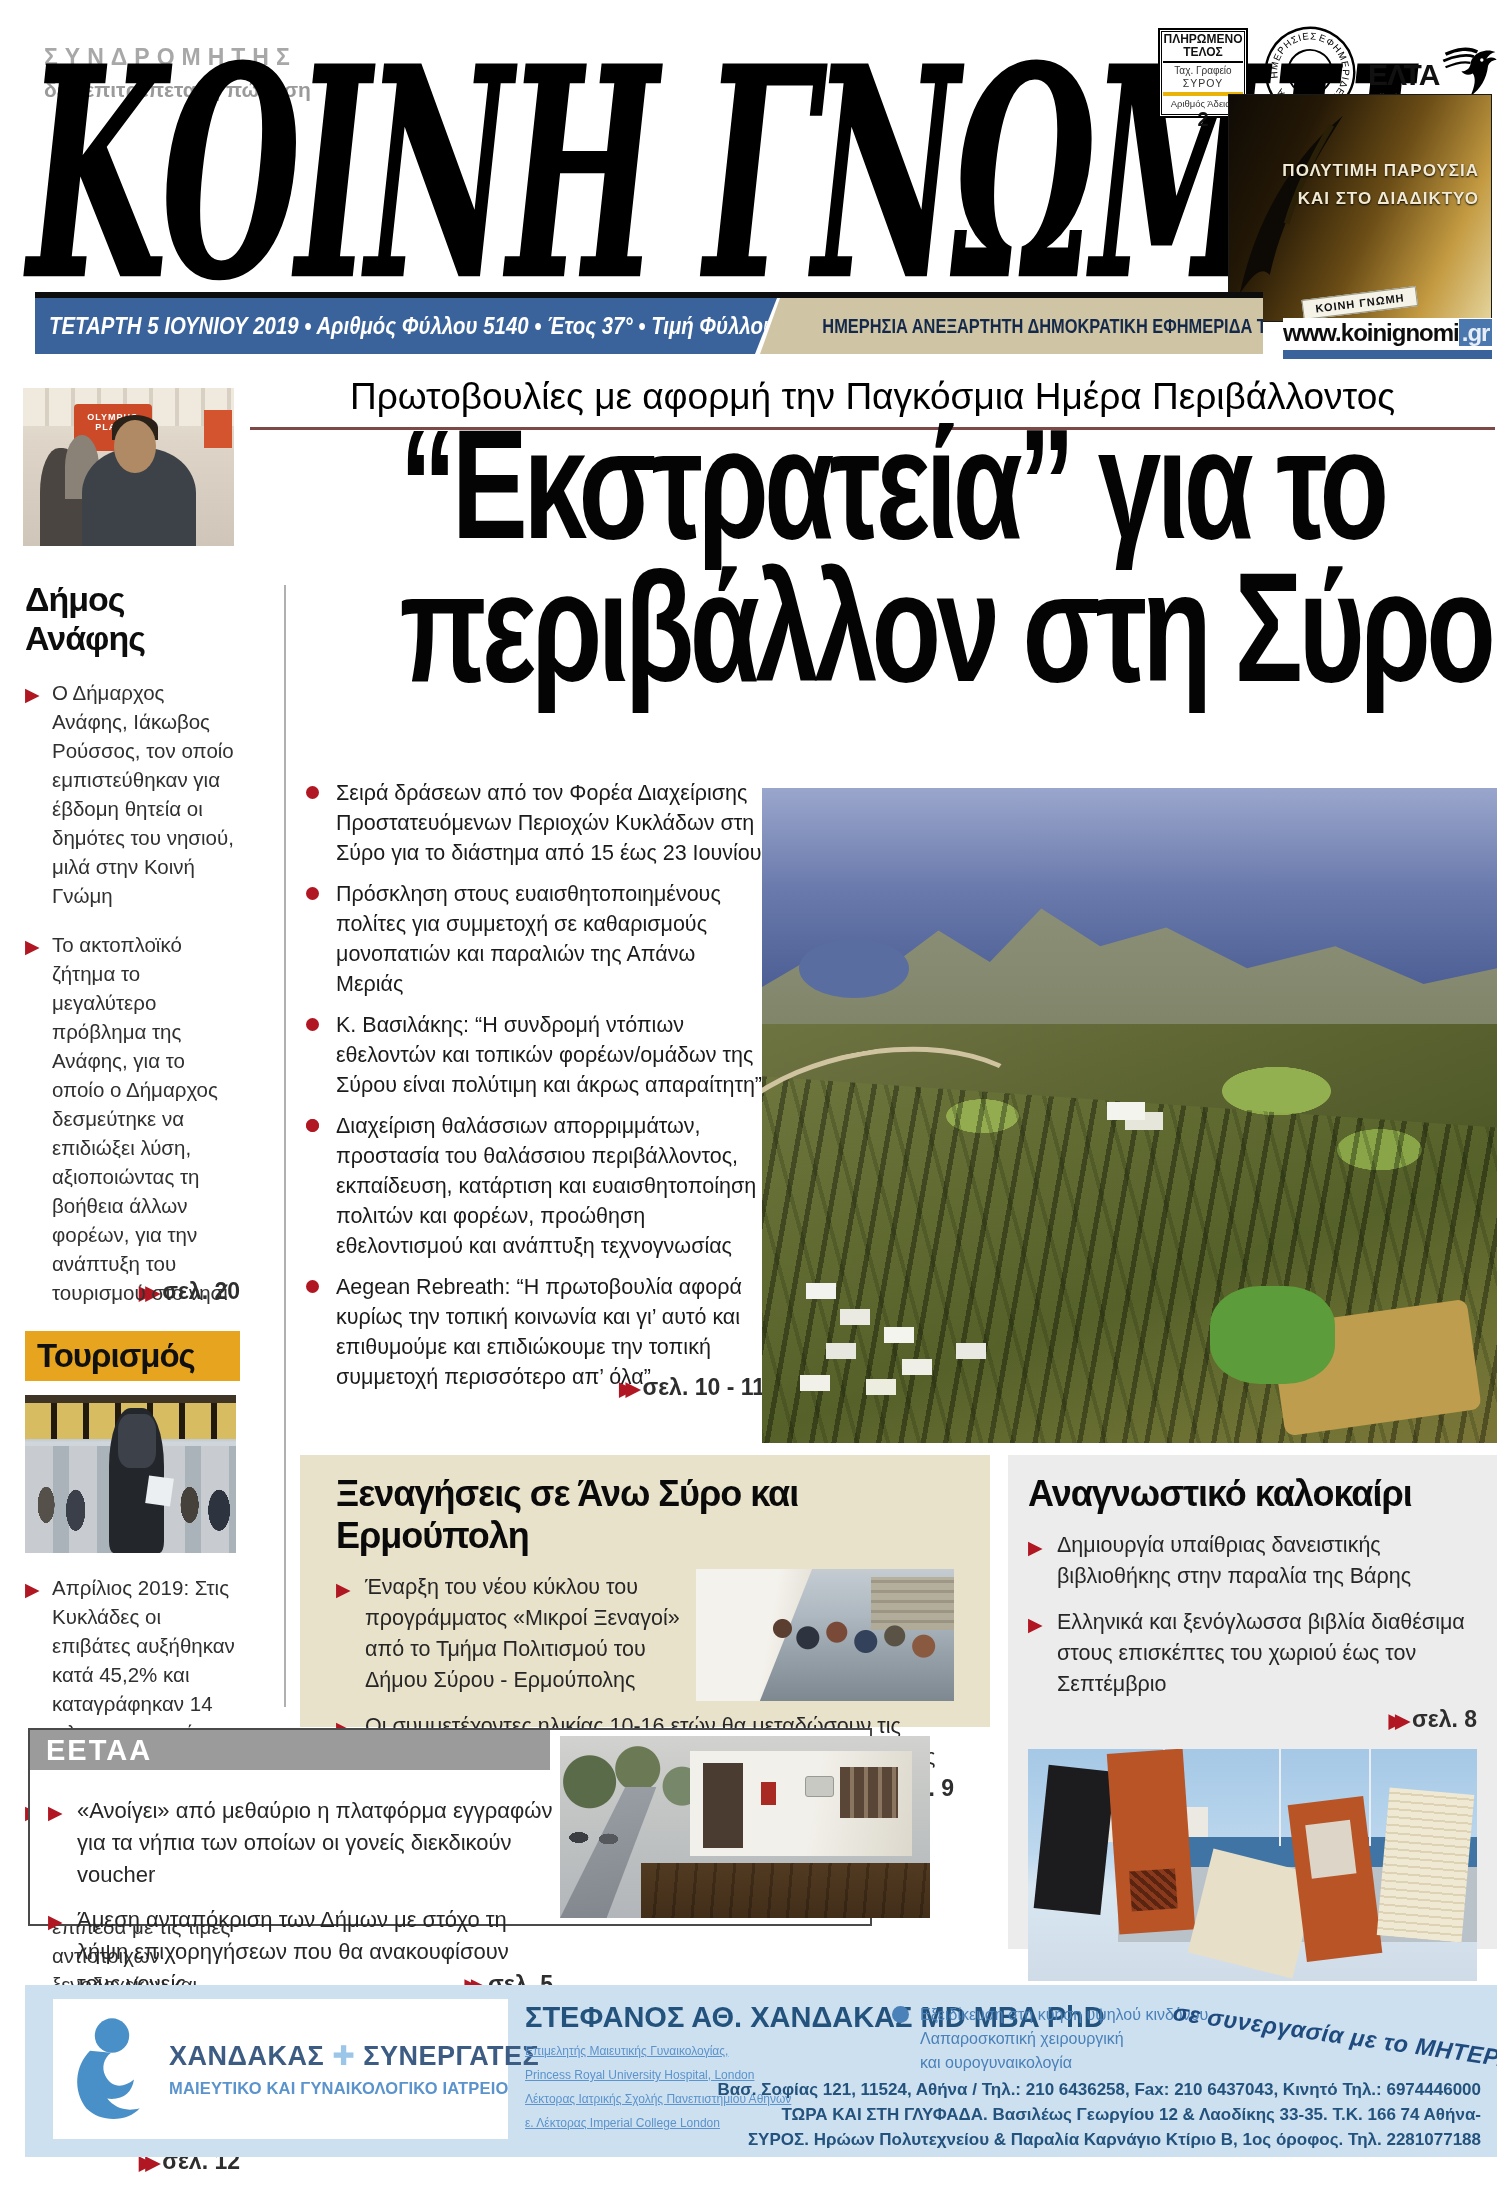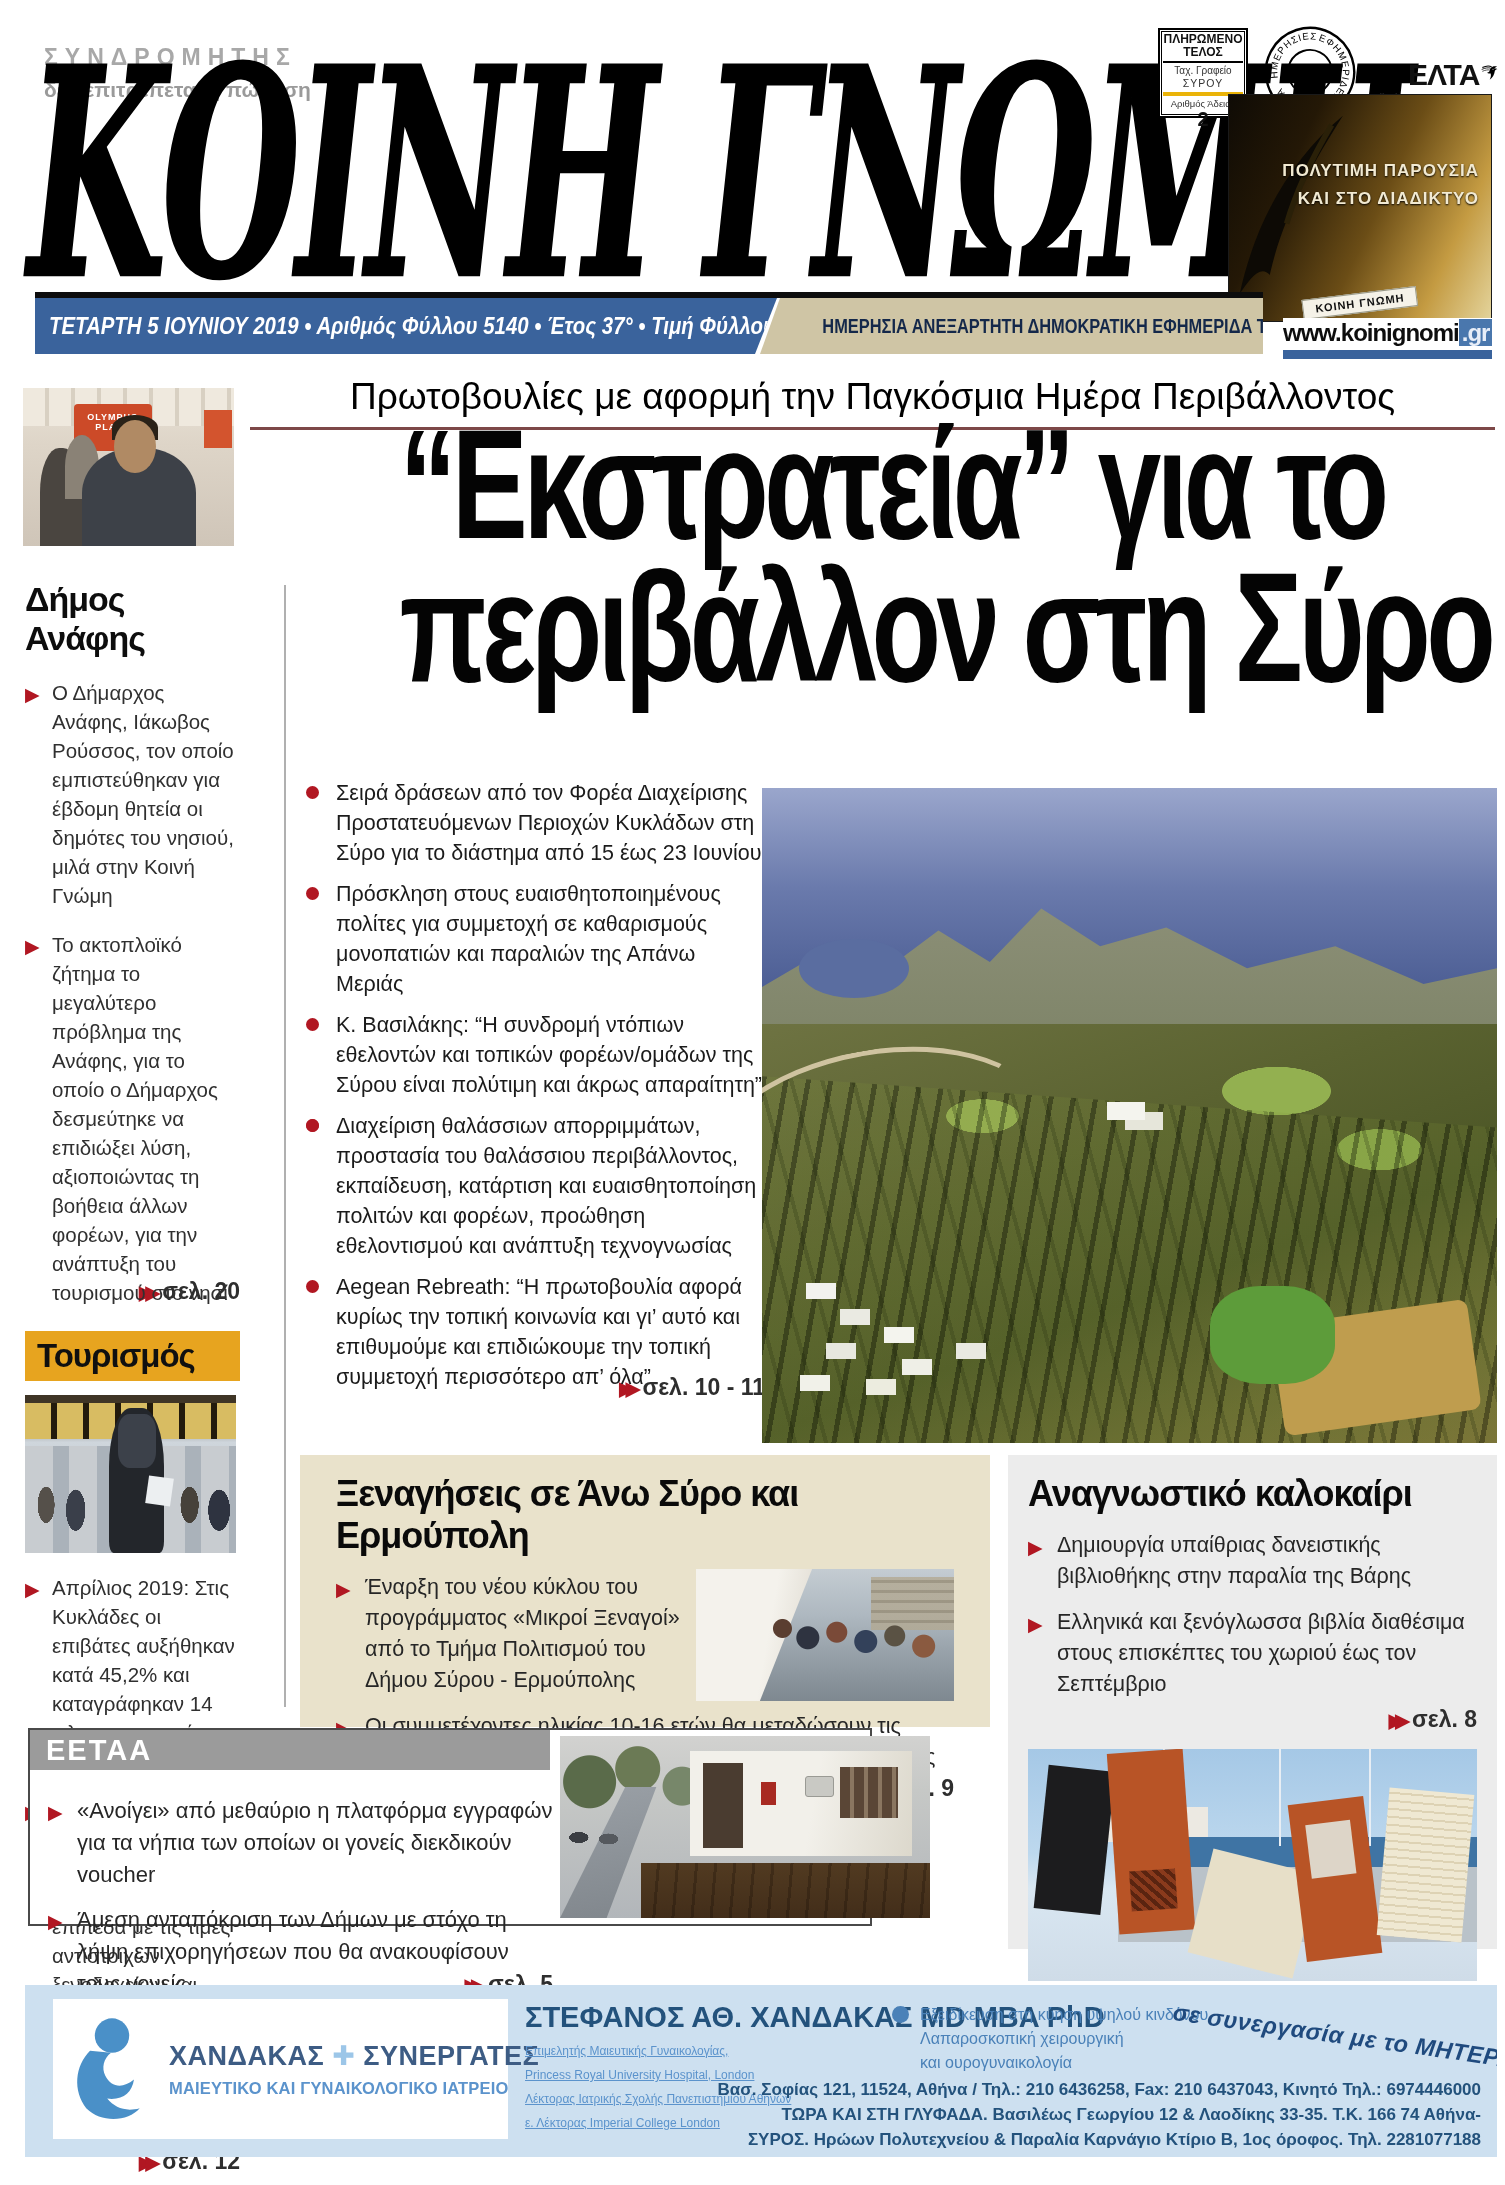--- a/index.html
+++ b/index.html
@@ -21,21 +21,21 @@
                  background:#fff;text-align:center;box-sizing:border-box;padding-top:3px;}
   .postage-stamp .r1{font-size:12px;font-weight:bold;line-height:13px;border-bottom:2px solid #000;margin:0 3px;padding-bottom:2px;}
   .postage-stamp .r2{font-size:10px;color:#333;margin-top:2px;}
   .postage-stamp .r3{font-size:10.5px;color:#333;margin-top:1px;letter-spacing:1px;border-bottom:4px solid #eab308;margin:1px 3px 0 3px;padding-bottom:3px;}
   .postage-stamp .r4{font-size:9.5px;color:#333;margin-top:2px;}
   .postage-stamp .r5{font-size:20px;font-weight:bold;line-height:20px;}
 
   .round-stamp{position:absolute;left:1262px;top:24px;width:96px;height:96px;transform:rotate(-18deg);}
   .elta{position:absolute;left:1368px;top:40px;width:130px;display:flex;align-items:flex-start;}
   .elta .etxt{margin-top:18px;}
-  .elta .etitle{font-size:30px;font-weight:bold;letter-spacing:-1px;margin-left:40px;}
+  .elta .etitle{font-size:30px;font-weight:bold;letter-spacing:-1px;}
   .elta .esub{font-size:9px;font-weight:bold;color:#222;}
   .elta svg{margin-left:2px;}
 
   .web-ad{position:absolute;left:1228px;top:94px;width:262px;height:226px;border:1px solid #1a1a1a;
           background:linear-gradient(115deg,#0f0b05 0%,#241806 26%,#6b4d16 55%,#c49b42 80%,#e4d49c 100%);
           overflow:hidden;}
   .web-ad .l1{position:absolute;right:12px;top:66px;color:#f2ead2;font-size:17px;font-weight:bold;letter-spacing:1px;text-shadow:0 1px 2px #000;}
   .web-ad .l2{position:absolute;right:12px;top:94px;color:#f2ead2;font-size:17px;font-weight:bold;letter-spacing:1px;text-shadow:0 1px 2px #000;}
   .web-ad .mini{position:absolute;left:50%;bottom:8px;transform:translateX(-50%) rotate(-7deg);
                 background:#f5f2e8;color:#111;font-weight:bold;font-size:11px;padding:3px 12px;

